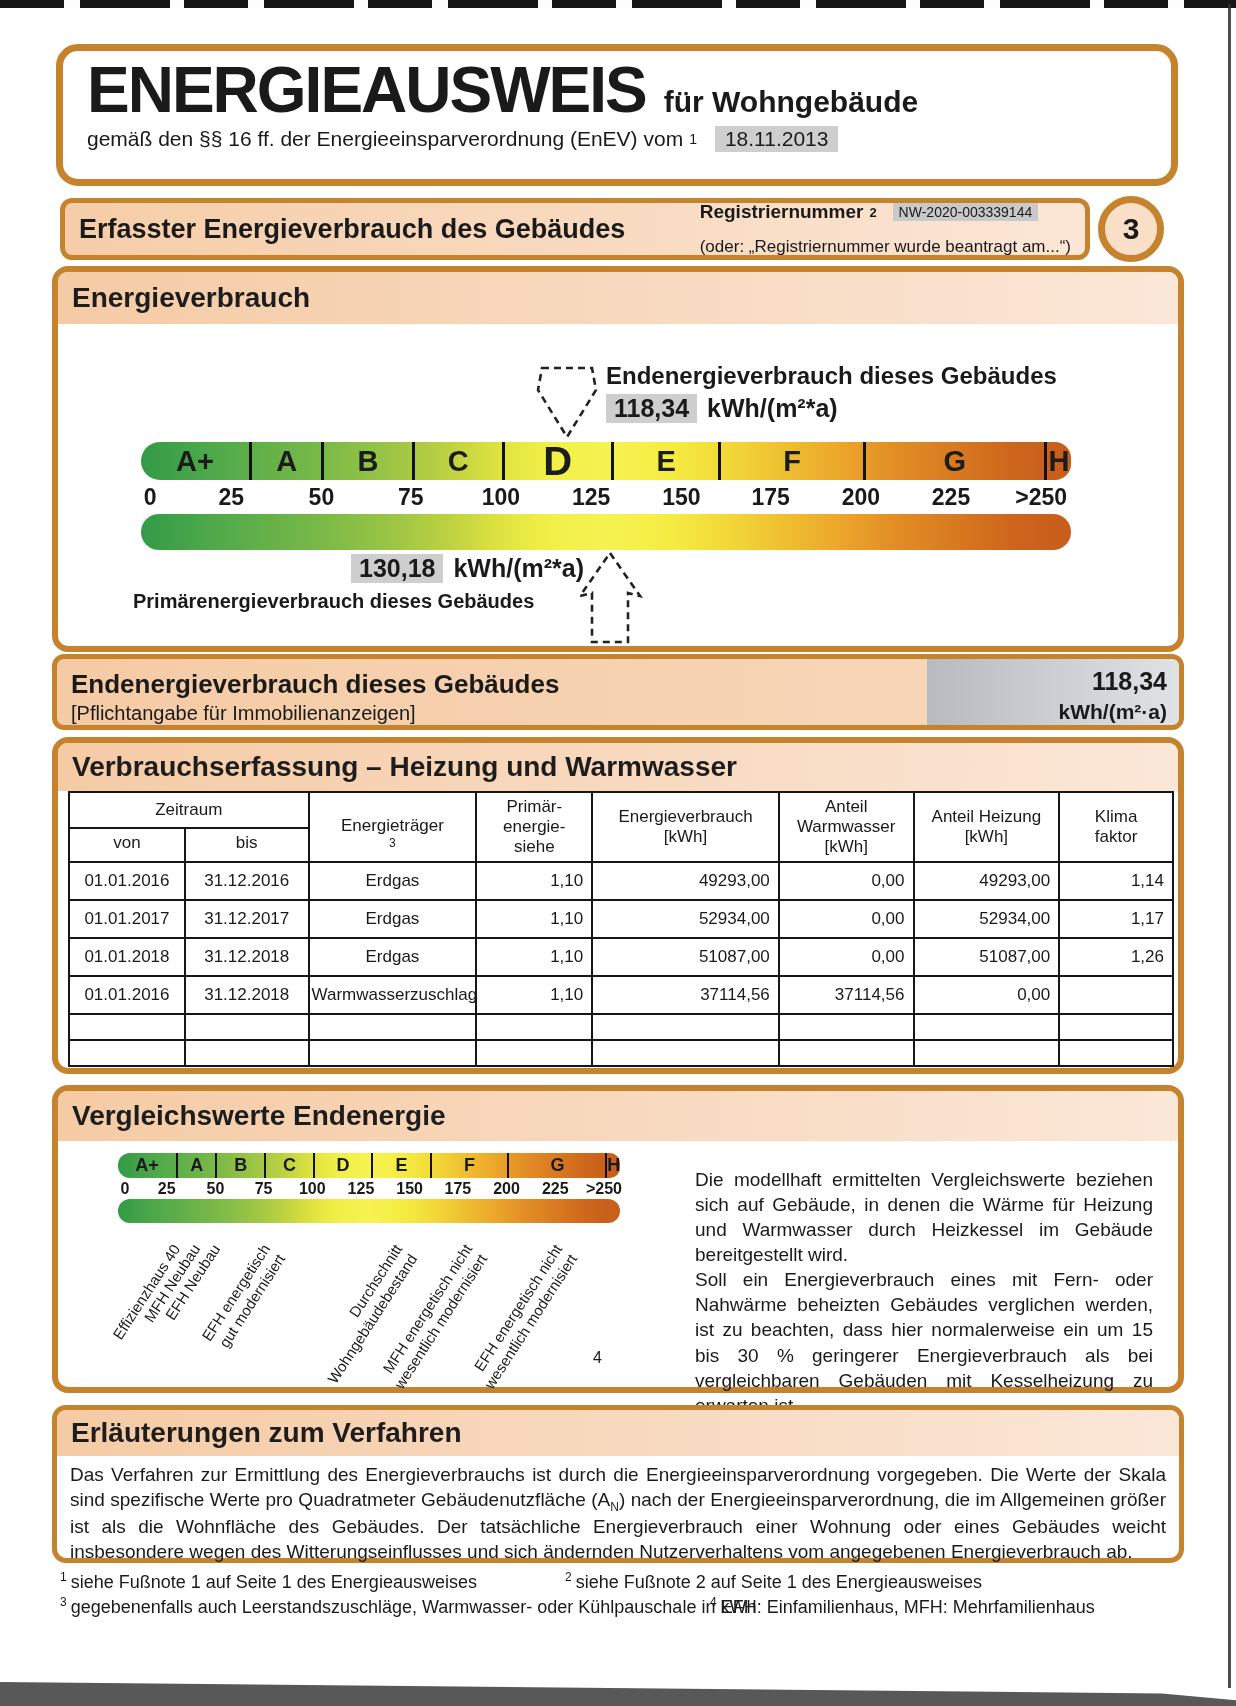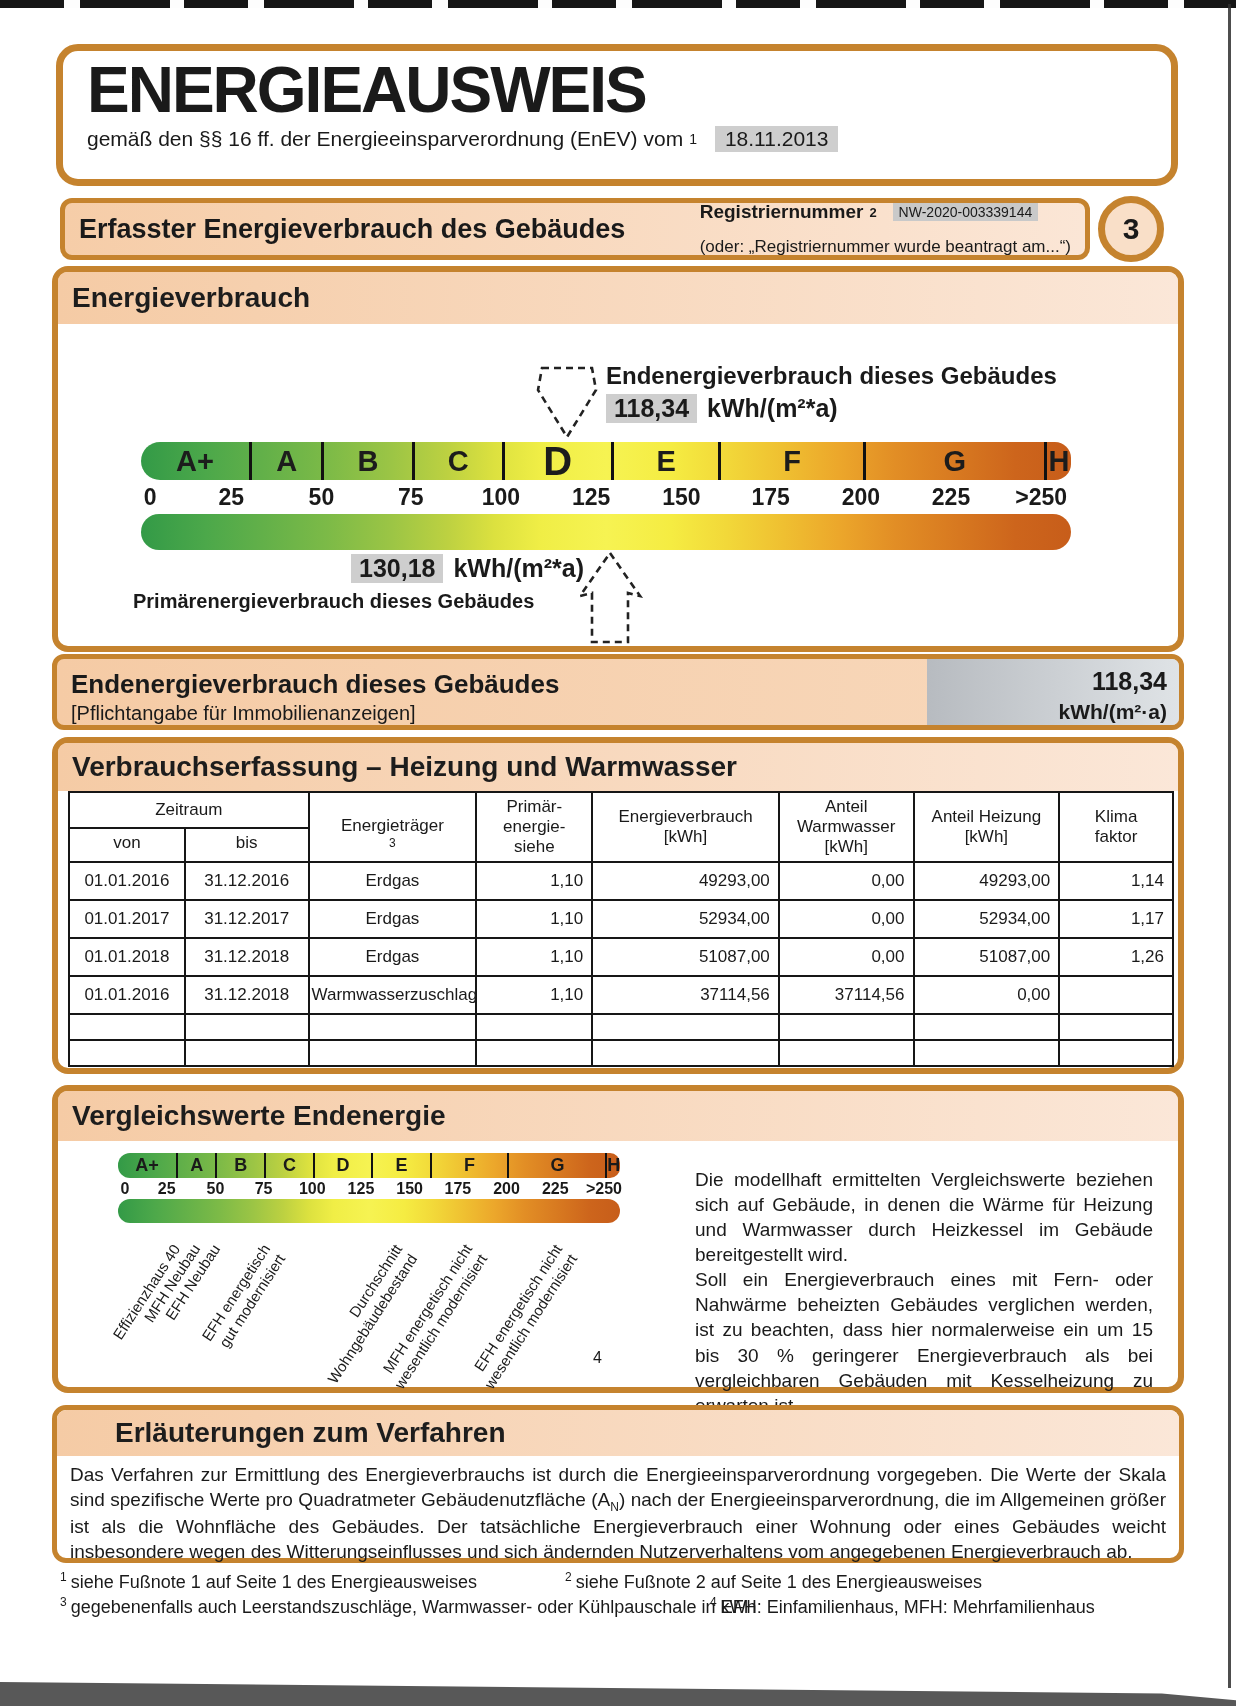--- a/index.html
+++ b/index.html
@@ -102,39 +102,40 @@
     background:linear-gradient(90deg,#339a47 0%,#4ca84a 7%,#62b049 13%,#7cba47 20%,#9cc545 27%,#bdd141 33%,
       #dce13f 38%,#f0ee46 43%,#f6f352 50%,#f5ec42 57%,#f2d839 63%,#efc031 69%,#eca72b 75%,#e28e25 81%,
       #d77820 88%,#cd651c 94%,#c75d1a 100%);}
   .rot-label{position:absolute;width:210px;top:100px;font-size:15px;line-height:1.2;text-align:right;
     white-space:pre-line;transform-origin:100% 0;transform:rotate(-57deg);}
   .marker4{left:535px;top:208px;font-size:16px;}
   .cmp-text{left:637px;top:26px;width:458px;font-size:19px;line-height:1.32;text-align:justify;}
   .cmp-text p{margin:0;}
   
   .explain-box{left:52px;top:1405px;width:1132px;height:158px;border-width:5px;border-radius:14px;}
-  .explain-box .strip{height:46px;padding-left:44px;}
+  .explain-box .strip{height:46px;}
   .explain-text{padding:7px 13px 0 13px;font-size:19px;line-height:1.3;text-align:justify;}
   .explain-text sub{font-size:12px;}
   
   .footnotes{left:60px;top:1570px;width:1125px;height:52px;font-size:18px;}
   .fn{position:absolute;white-space:nowrap;}
   .fn sup{font-size:12px;margin-right:4px;}
 </style>
 </head>
 <body>
 
 <div id="page">
 
   <div class="abs top-strip"></div>
   <div class="abs right-strip"></div>
 
   <div class="abs header-box">
     <div class="title-row">
       <span class="main-title">ENERGIEAUSWEIS</span>
+      <span class="title-suffix">für Wohngebäude</span>
     </div>
     <div class="subtitle-row">
       <span>gemäß den §§ 16 ff. der Energieeinsparverordnung (EnEV) vom</span>
       <sup>1</sup>
       <span class="date-box">18.11.2013</span>
     </div>
   </div>
 
   <div class="abs section2">
     <span class="s2title">Erfasster Energieverbrauch des Gebäudes</span>

